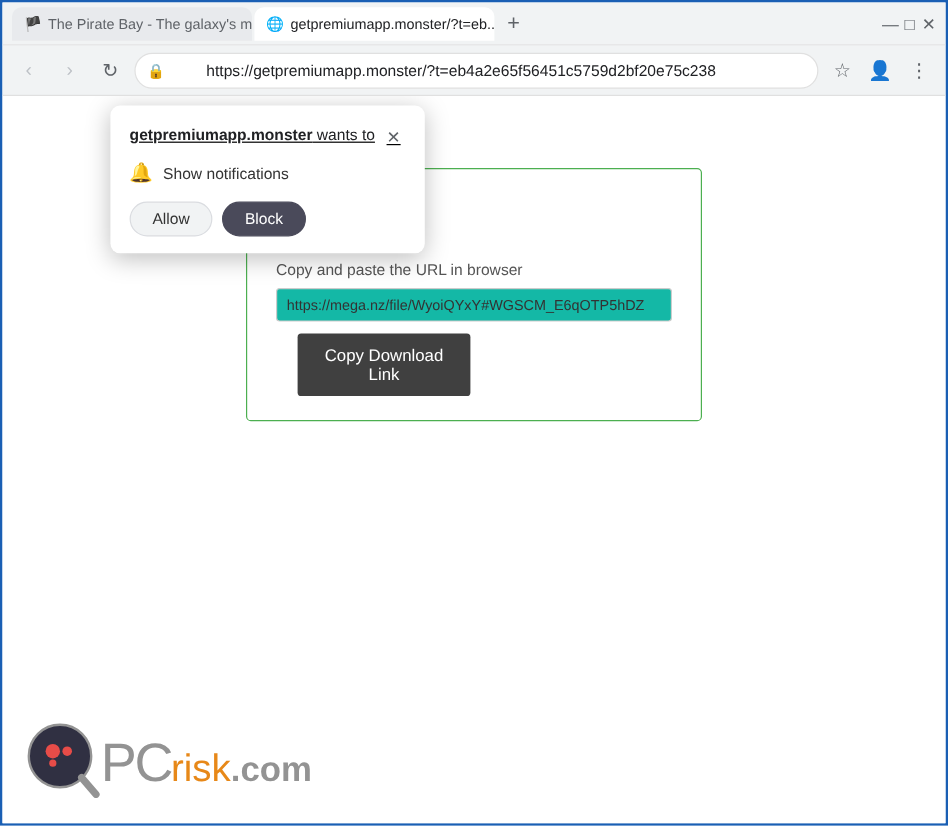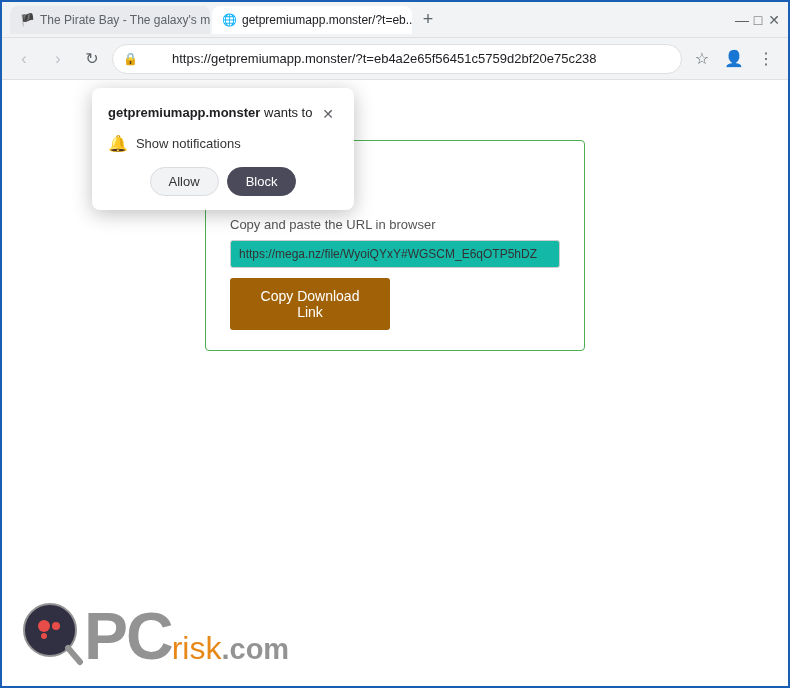--- a/index.html
+++ b/index.html
@@ -177,49 +177,51 @@
       font-size: 12px;
       color: #333;
       background: #14b8a6;
       margin-bottom: 10px;
       overflow: hidden;
       text-overflow: ellipsis;
       white-space: nowrap;
     }
 
     .copy-btn {
-      background: #a16207;
+      background: #404040;
       color: #fff;
       border: none;
       border-radius: 3px;
       padding: 10px 20px;
       font-size: 14px;
       cursor: pointer;
       display: block;
-      width: 160px;
+      width: 144px;
+      margin-left: 18px;
     }
 
     
     .notification-popup {
       position: absolute;
       top: 8px;
       left: 90px;
       background: #fff;
       border-radius: 8px;
       box-shadow: 0 4px 20px rgba(0,0,0,0.25);
       padding: 16px 16px 14px 16px;
       width: 262px;
       z-index: 100;
     }
 
     .popup-header {
       display: flex;
       justify-content: space-between;
       align-items: flex-start;
       margin-bottom: 10px;
+      text-decoration: underline;
     }
 
     .popup-title {
       font-size: 13px;
       color: #202124;
       line-height: 1.4;
       flex: 1;
     }
 
     .popup-title strong {
@@ -247,21 +249,21 @@
       color: #333;
     }
 
     .bell-icon {
       font-size: 16px;
       color: #555;
     }
 
     .popup-buttons {
       display: flex;
-      justify-content: center;
+      justify-content: flex-start;
       gap: 8px;
     }
 
     .popup-btn {
       padding: 6px 18px;
       border-radius: 20px;
       font-size: 13px;
       cursor: pointer;
       border: 1px solid #dadce0;
       background: #f1f3f4;
@@ -374,20 +376,20 @@
 
         <circle cx="22" cy="24" r="6" fill="#e53935"></circle>
 
         <circle cx="34" cy="24" r="4" fill="#e53935"></circle>
 
         <circle cx="22" cy="34" r="3" fill="#e53935"></circle>
 
         <line x1="46" y1="46" x2="58" y2="60" stroke="#888" stroke-width="6" stroke-linecap="round"></line>
       </svg>
       <div style="display:flex;align-items:baseline;">
-        <span style="font-size:66px;font-weight:700;color:#888;letter-spacing:-2px;line-height:1;">PC</span>
+        <span style="font-size:45px;font-weight:400;color:#888;letter-spacing:-2px;line-height:1;">PC</span>
         <span style="font-size:32px;font-weight:400;color:#e57c00;">risk</span>
         <span style="font-size:29px;font-weight:700;color:#888;">.com</span>
       </div>
     </div>
   </div>
 
 </div>
 
 </body></html>

